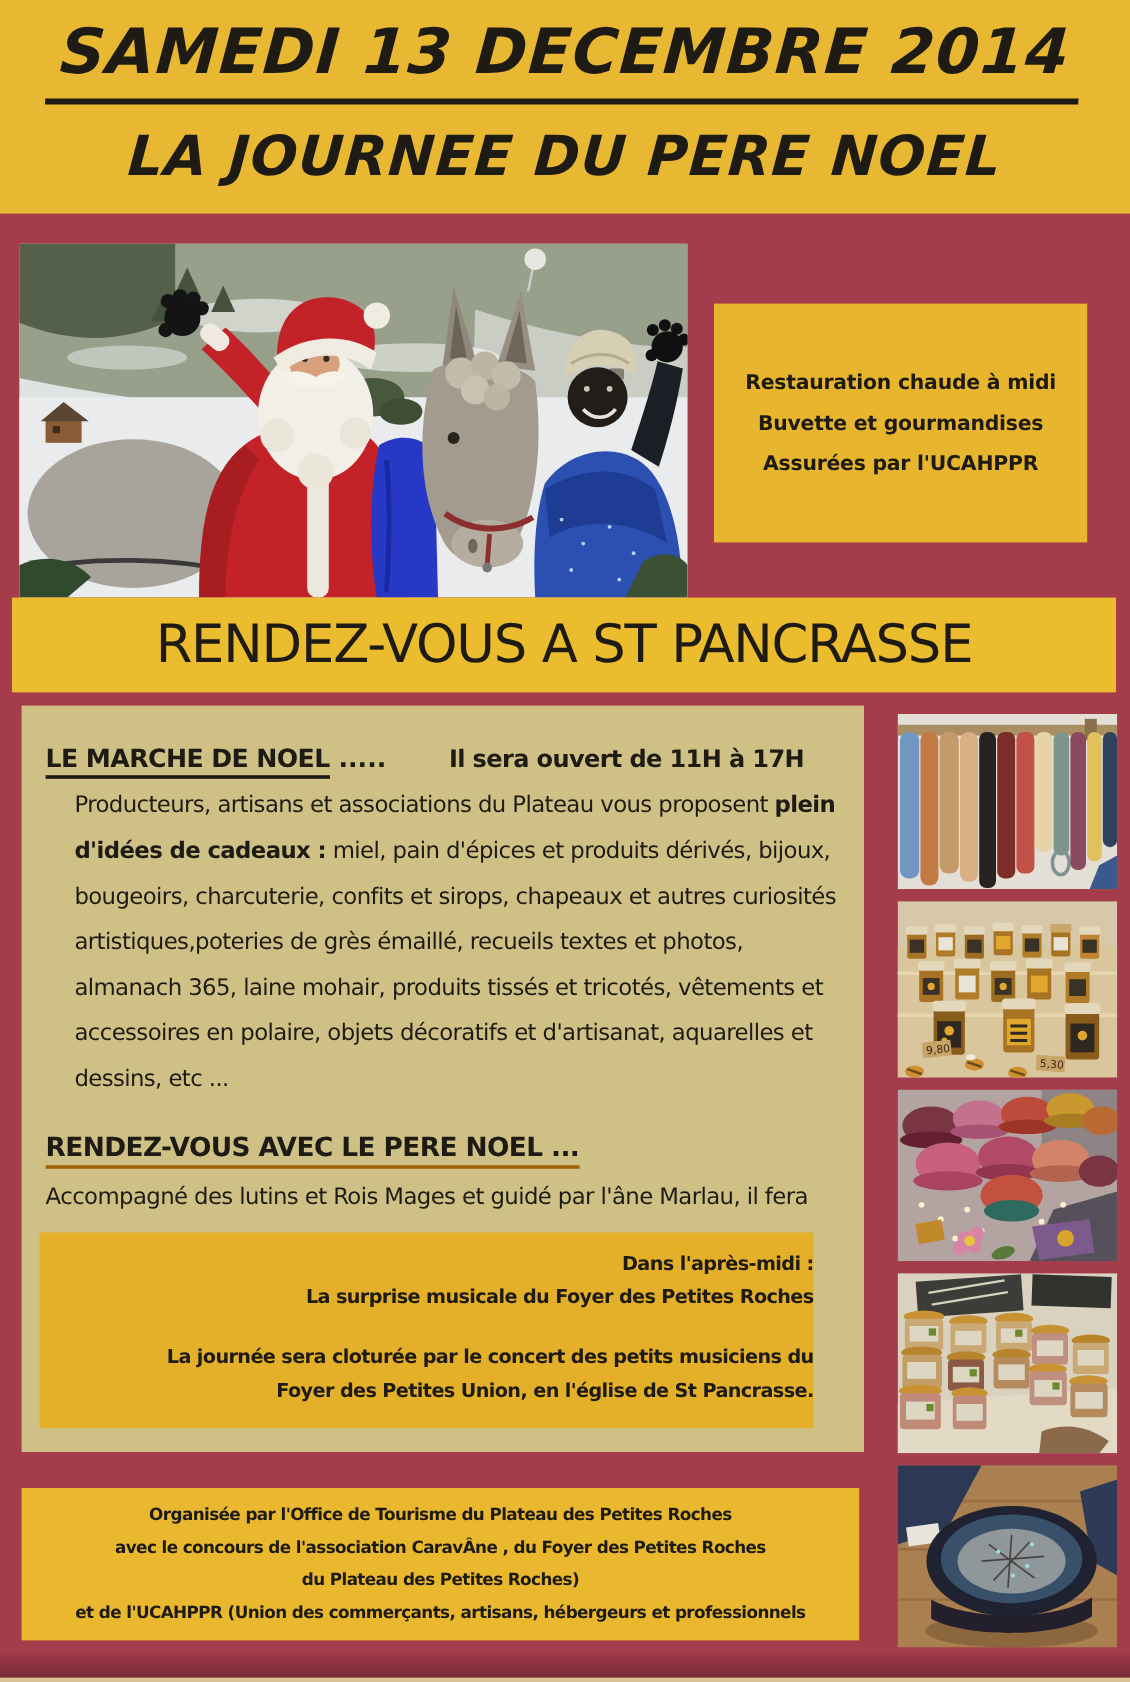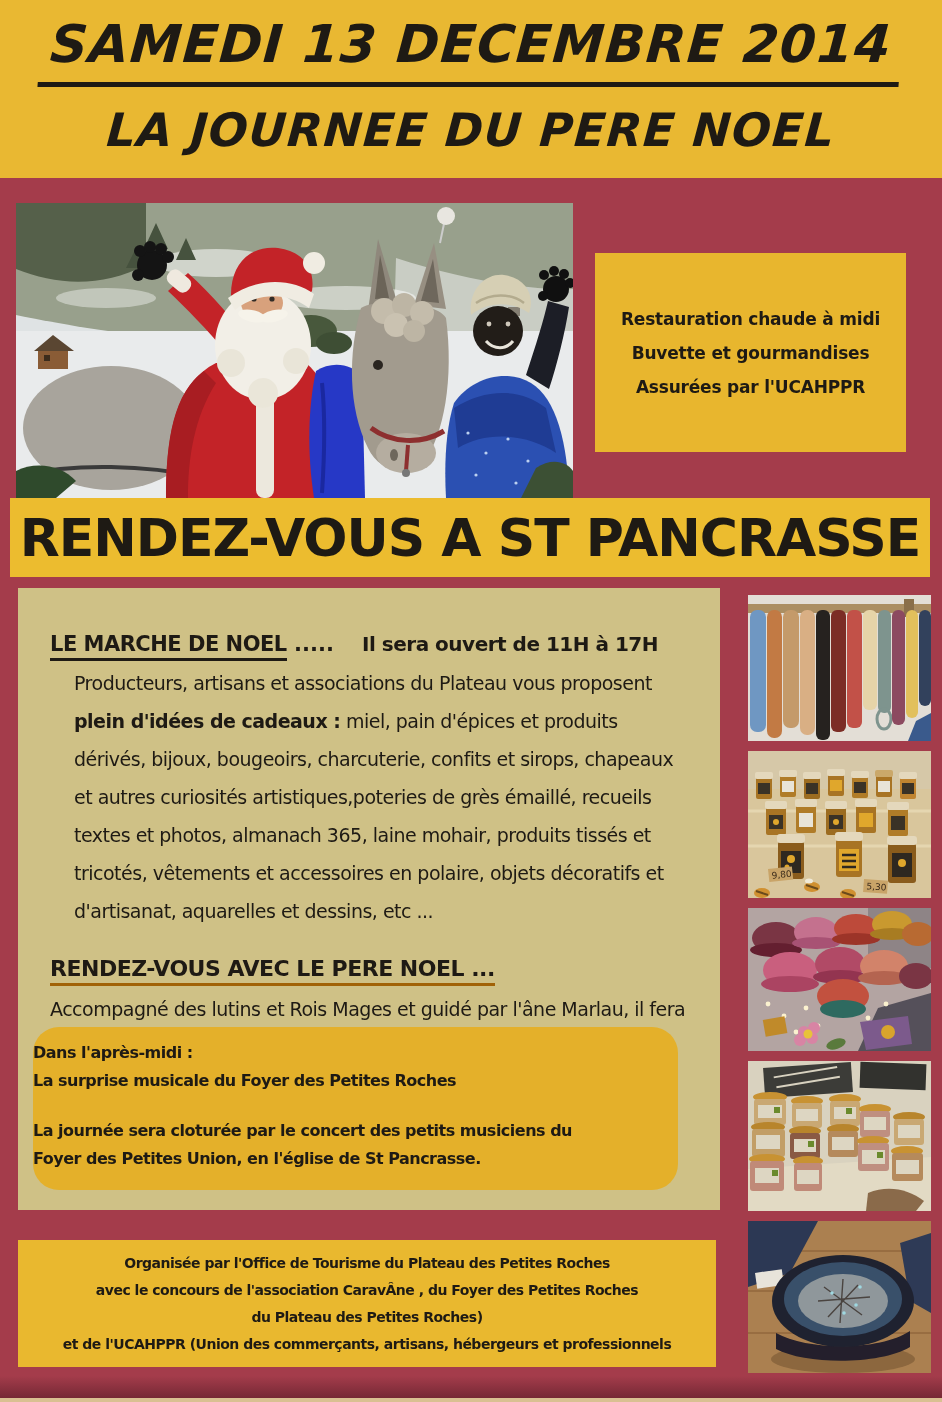--- a/index.html
+++ b/index.html
@@ -11,35 +11,35 @@
   .date-line{display:inline-block;margin-top:14px;font-size:52px;font-weight:bold;font-style:italic;
     letter-spacing:1px;border-bottom:5px solid #1e1a14;padding:0 10px 8px 10px;transform:skewX(-4deg);}
   .title-line{margin-top:16px;font-size:46px;font-weight:bold;font-style:italic;letter-spacing:1px;transform:skewX(-4deg);}
   
   .info-box{left:595px;top:253px;width:311px;height:199px;background:#e8b62e;text-align:center;
     display:flex;flex-direction:column;justify-content:center;gap:14px;}
   .info-box div{font-size:17px;font-weight:bold;letter-spacing:-0.2px;}
   
   .venue-banner{left:10px;top:498px;width:920px;height:79px;background:#ecbc2f;display:flex;
     align-items:center;justify-content:center;}
-  .venue-banner span{font-size:52px;font-weight:bold;letter-spacing:-1px;}
-  
-  .olive{left:18px;top:588px;width:702px;height:622px;background:#cfc186;padding:16px;box-sizing:border-box;}
+  .venue-banner span{font-size:44px;font-weight:normal;letter-spacing:-1px;}
+  
+  .olive{left:18px;top:588px;width:702px;height:622px;background:#cfc186;padding:4px;box-sizing:border-box;}
   .olive-inner{padding:14px 16px 0 16px;}
   .mkt-row{display:flex;justify-content:space-between;align-items:baseline;white-space:nowrap;margin-bottom:8px;}
   .mkt-head{font-size:21px;font-weight:bold;border-bottom:3px solid #1e1a14;padding-bottom:2px;letter-spacing:-0.5px;}
   .mkt-dots{font-size:21px;font-weight:bold;}
   .mkt-hours{font-size:20px;font-weight:bold;letter-spacing:-0.5px;margin-right:30px;margin-top:14px;}
   .bodytxt{font-size:19px;line-height:38px;letter-spacing:-0.5px;margin-left:24px;}
   .santa-head{margin-top:26px;margin-bottom:8px;}
   .santa-head span{font-size:22px;font-weight:bold;border-bottom:3px solid #a16207;padding-bottom:2px;letter-spacing:-0.5px;}
   .santa-body{font-size:19px;line-height:40px;letter-spacing:-0.5px;}
   
-  .after-box{left:33px;top:1027px;width:645px;height:163px;background:#e4b02a;text-align:left;
-    box-sizing:border-box;padding-top:12px;border-radius:26px;}
+  .after-box{left:33px;top:1027px;width:645px;height:163px;background:#e4b02a;text-align:right;
+    box-sizing:border-box;padding-top:12px;}
   .after-box div{font-size:16px;font-weight:bold;line-height:28px;letter-spacing:-0.5px;}
   .after-gap{height:22px;}
   
   .footer-box{left:18px;top:1240px;width:698px;height:127px;background:#e9b82f;text-align:center;
     box-sizing:border-box;padding-top:10px;}
   .footer-box div{font-size:14px;font-weight:bold;line-height:27px;letter-spacing:-0.5px;}
   
   .photo{display:block;}
   .bottom-strip{left:0;top:1376px;width:942px;height:26px;
     background:linear-gradient(#a43c4b,#6d2531);}

